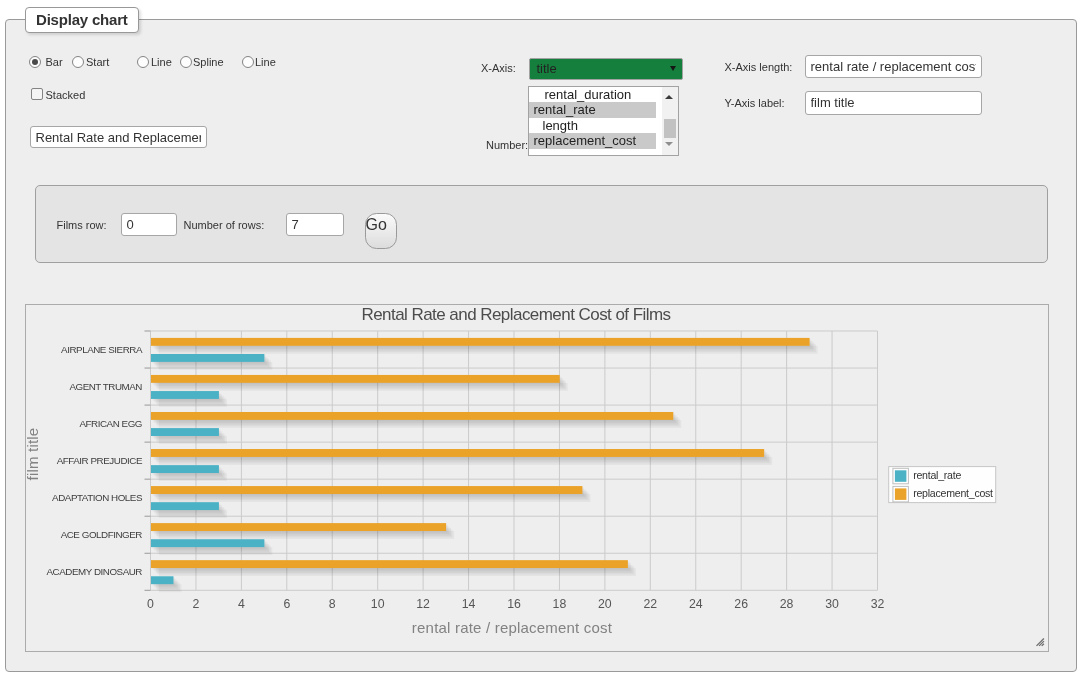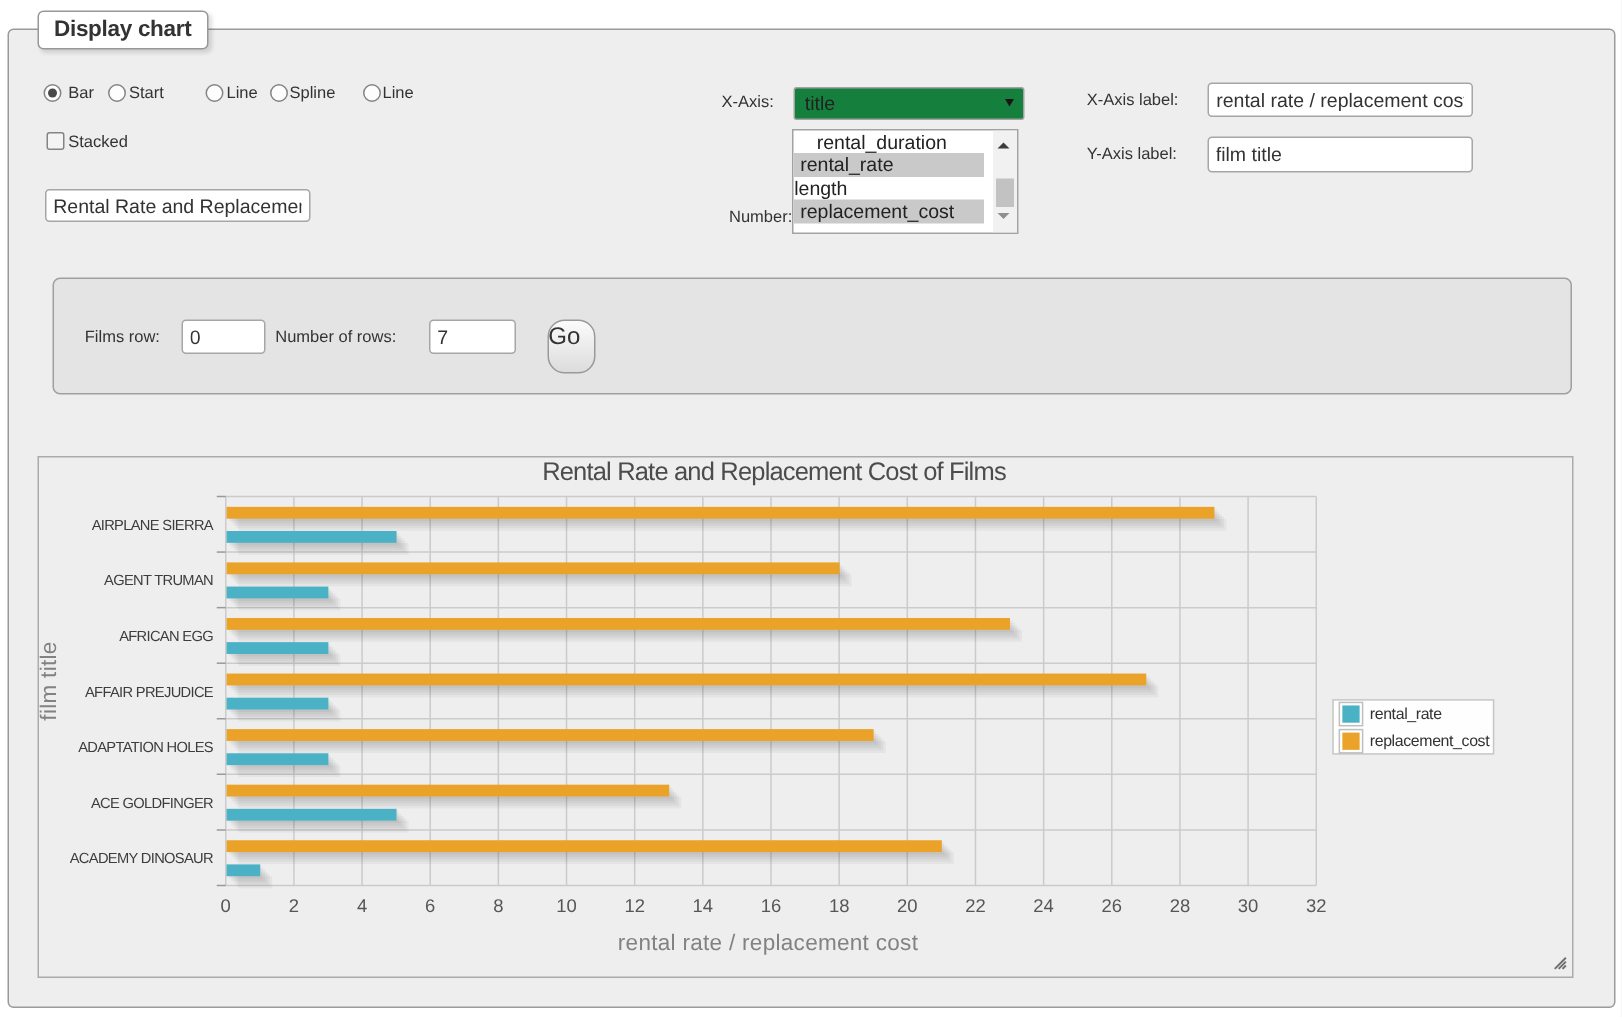--- a/index.html
+++ b/index.html
@@ -29,30 +29,30 @@
 
 <input type="text" style="left: 29.5px; top: 126px; width: 177px; height: 22px;" value="Rental Rate and Replacement Cost of Films">
 
 <span class="lbl" style="left:481px;top:60px">X-Axis:</span>
 <div class="abs" style="left:528.5px;top:57.5px;width:154px;height:22px;box-sizing:border-box;background:#15803d;border:1px solid #a2a2a2;border-radius:2px;line-height:20px;padding-left:7px;color:#222">title<span style="position:absolute;right:6px;top:7.5px;width:0;height:0;border-left:3.6px solid transparent;border-right:3.6px solid transparent;border-top:5.6px solid #161616"></span></div>
 
 <span class="lbl" style="left:486px;top:136.5px">Number:</span>
 <div class="abs" style="left:527.5px;top:85.5px;width:151px;height:70px;box-sizing:border-box;background:#fff;border:1px solid #a2a2a2;overflow:hidden">
  <div style="position:absolute;left:0;top:0.5px;width:122px;height:15.4px;line-height:15.4px;padding-left:16px;color:#222">rental_duration</div>
  <div style="position:absolute;left:0;top:15.9px;width:122px;height:15.4px;line-height:15.4px;padding-left:5px;background:#c9c9c9;color:#222">rental_rate</div>
- <div style="position:absolute;left:0;top:31.3px;width:122px;height:15.4px;line-height:15.4px;padding-left:1px;color:#222">length</div>
+ <div style="position:absolute;left:0;top:31.3px;width:122px;height:15.4px;line-height:15.4px;padding-left:14px;color:#222">length</div>
  <div style="position:absolute;left:0;top:46.7px;width:122px;height:15.4px;line-height:15.4px;padding-left:5px;background:#c9c9c9;color:#222">replacement_cost</div>
  <div style="position:absolute;right:0;top:0;width:16px;height:100%;background:#f1f1f1">
    <span style="position:absolute;left:3.2px;top:8px;width:0;height:0;border-left:4.6px solid transparent;border-right:4.6px solid transparent;border-bottom:4.2px solid #3c3c3c"></span>
    <div style="position:absolute;left:2px;top:32px;width:12px;height:19px;background:#c2c2c2"></div>
    <span style="position:absolute;left:3.2px;bottom:9px;width:0;height:0;border-left:4.6px solid transparent;border-right:4.6px solid transparent;border-top:4.2px solid #8f8f8f"></span>
  </div>
 </div>
 
-<span class="lbl" style="left:724.5px;top:59px">X-Axis label:</span>
+<span class="lbl" style="left:724.5px;top:59px">X-Axis length:</span>
 <input type="text" style="left: 804.5px; top: 54.5px; width: 177.5px;" value="rental rate / replacement cost">
 <span class="lbl" style="left:724.5px;top:95px">Y-Axis label:</span>
 <input type="text" style="left: 804.5px; top: 91px; width: 177.5px;" value="film title">
 
 <div class="abs" style="left:35px;top:184.5px;width:1012.5px;height:78px;box-sizing:border-box;background:#e4e4e4;border:1px solid #9f9f9f;border-radius:5px"></div>
 <span class="lbl" style="left:56.5px;top:217px">Films row:</span>
 <input type="text" style="left: 120.5px; top: 212.5px; width: 56.5px;" value="0">
 <span class="lbl" style="left:183.5px;top:217px">Number of rows:</span>
 <input type="text" style="left: 285.5px; top: 212.5px; width: 58px;" value="7">
 <div class="abs" style="left:364.5px;top:213px;width:32.5px;height:36px;box-sizing:border-box;border:1px solid #9a9a9a;border-radius:11.5px;background:linear-gradient(#fbfbfb,#dcdcdc);font-size:16px;color:#333;text-align:left;line-height:21px">Go</div>

